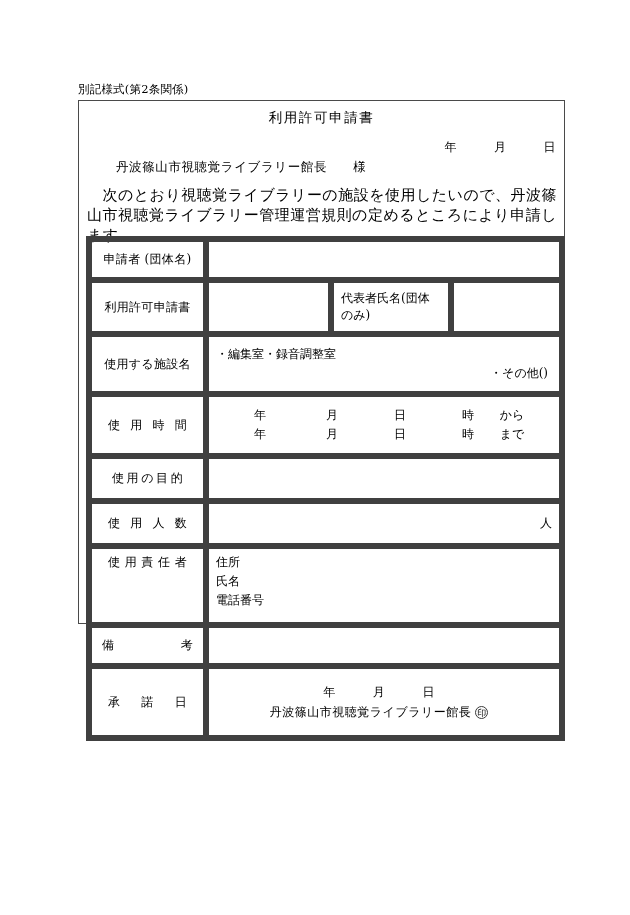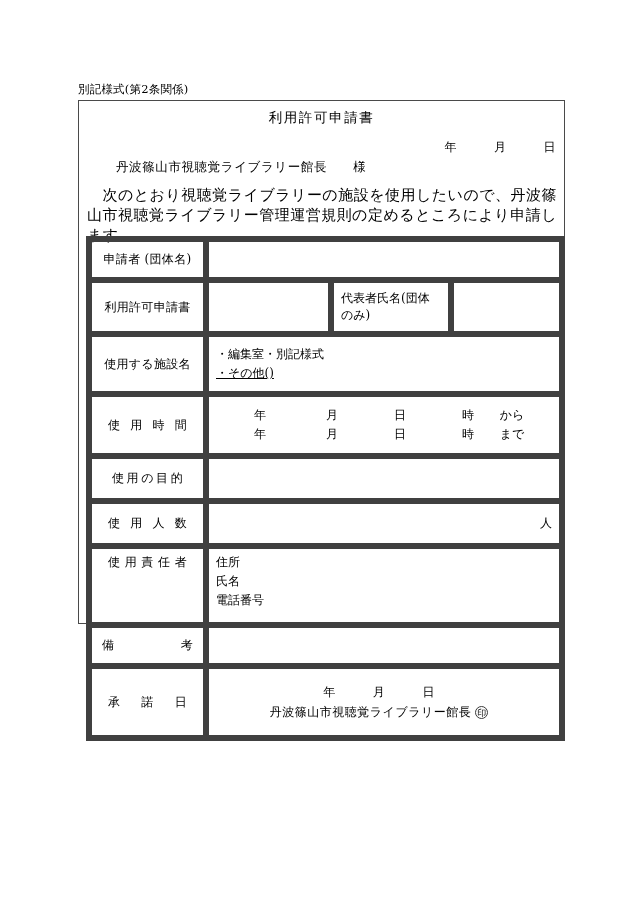--- a/index.html
+++ b/index.html
@@ -130,23 +130,22 @@
   .h-fac { height: 40px; }
   .h-time{ height: 42px; }
   .h-resp{ height: 62px; }
   .h-appr{ height: 52px; }
 
   .multiline {
     line-height: 19px;
   }
   .facility-line2 {
     display: flex;
-    justify-content: flex-start;
+    justify-content: flex-end;
     padding-right: 4px;
-    text-decoration: underline;
   }
 
   .time-rows {
     line-height: 19px;
     text-align: center;
     padding-left: 18px;
   }
   .time-seg {
     display: inline-block;
   }
@@ -219,21 +218,21 @@
           <tr>
             <td class="lbl h-sm">利用許可申請書</td>
             <td class="val h-sm"></td>
             <td class="val h-sm">代表者氏名(団体のみ)</td>
             <td class="val h-sm"></td>
           </tr>
 
           <tr>
             <td class="lbl h-fac">使用する施設名</td>
             <td class="val h-fac multiline" colspan="3">
-              <div>・編集室・別記様式</div>
+              <div>・編集室・録音調整室</div>
               <div class="facility-line2">
                 <span>・その他(</span>
                 <span>)</span>
               </div>
             </td>
           </tr>
 
           <tr>
             <td class="lbl h-time">
               <div class="spread-inner">

